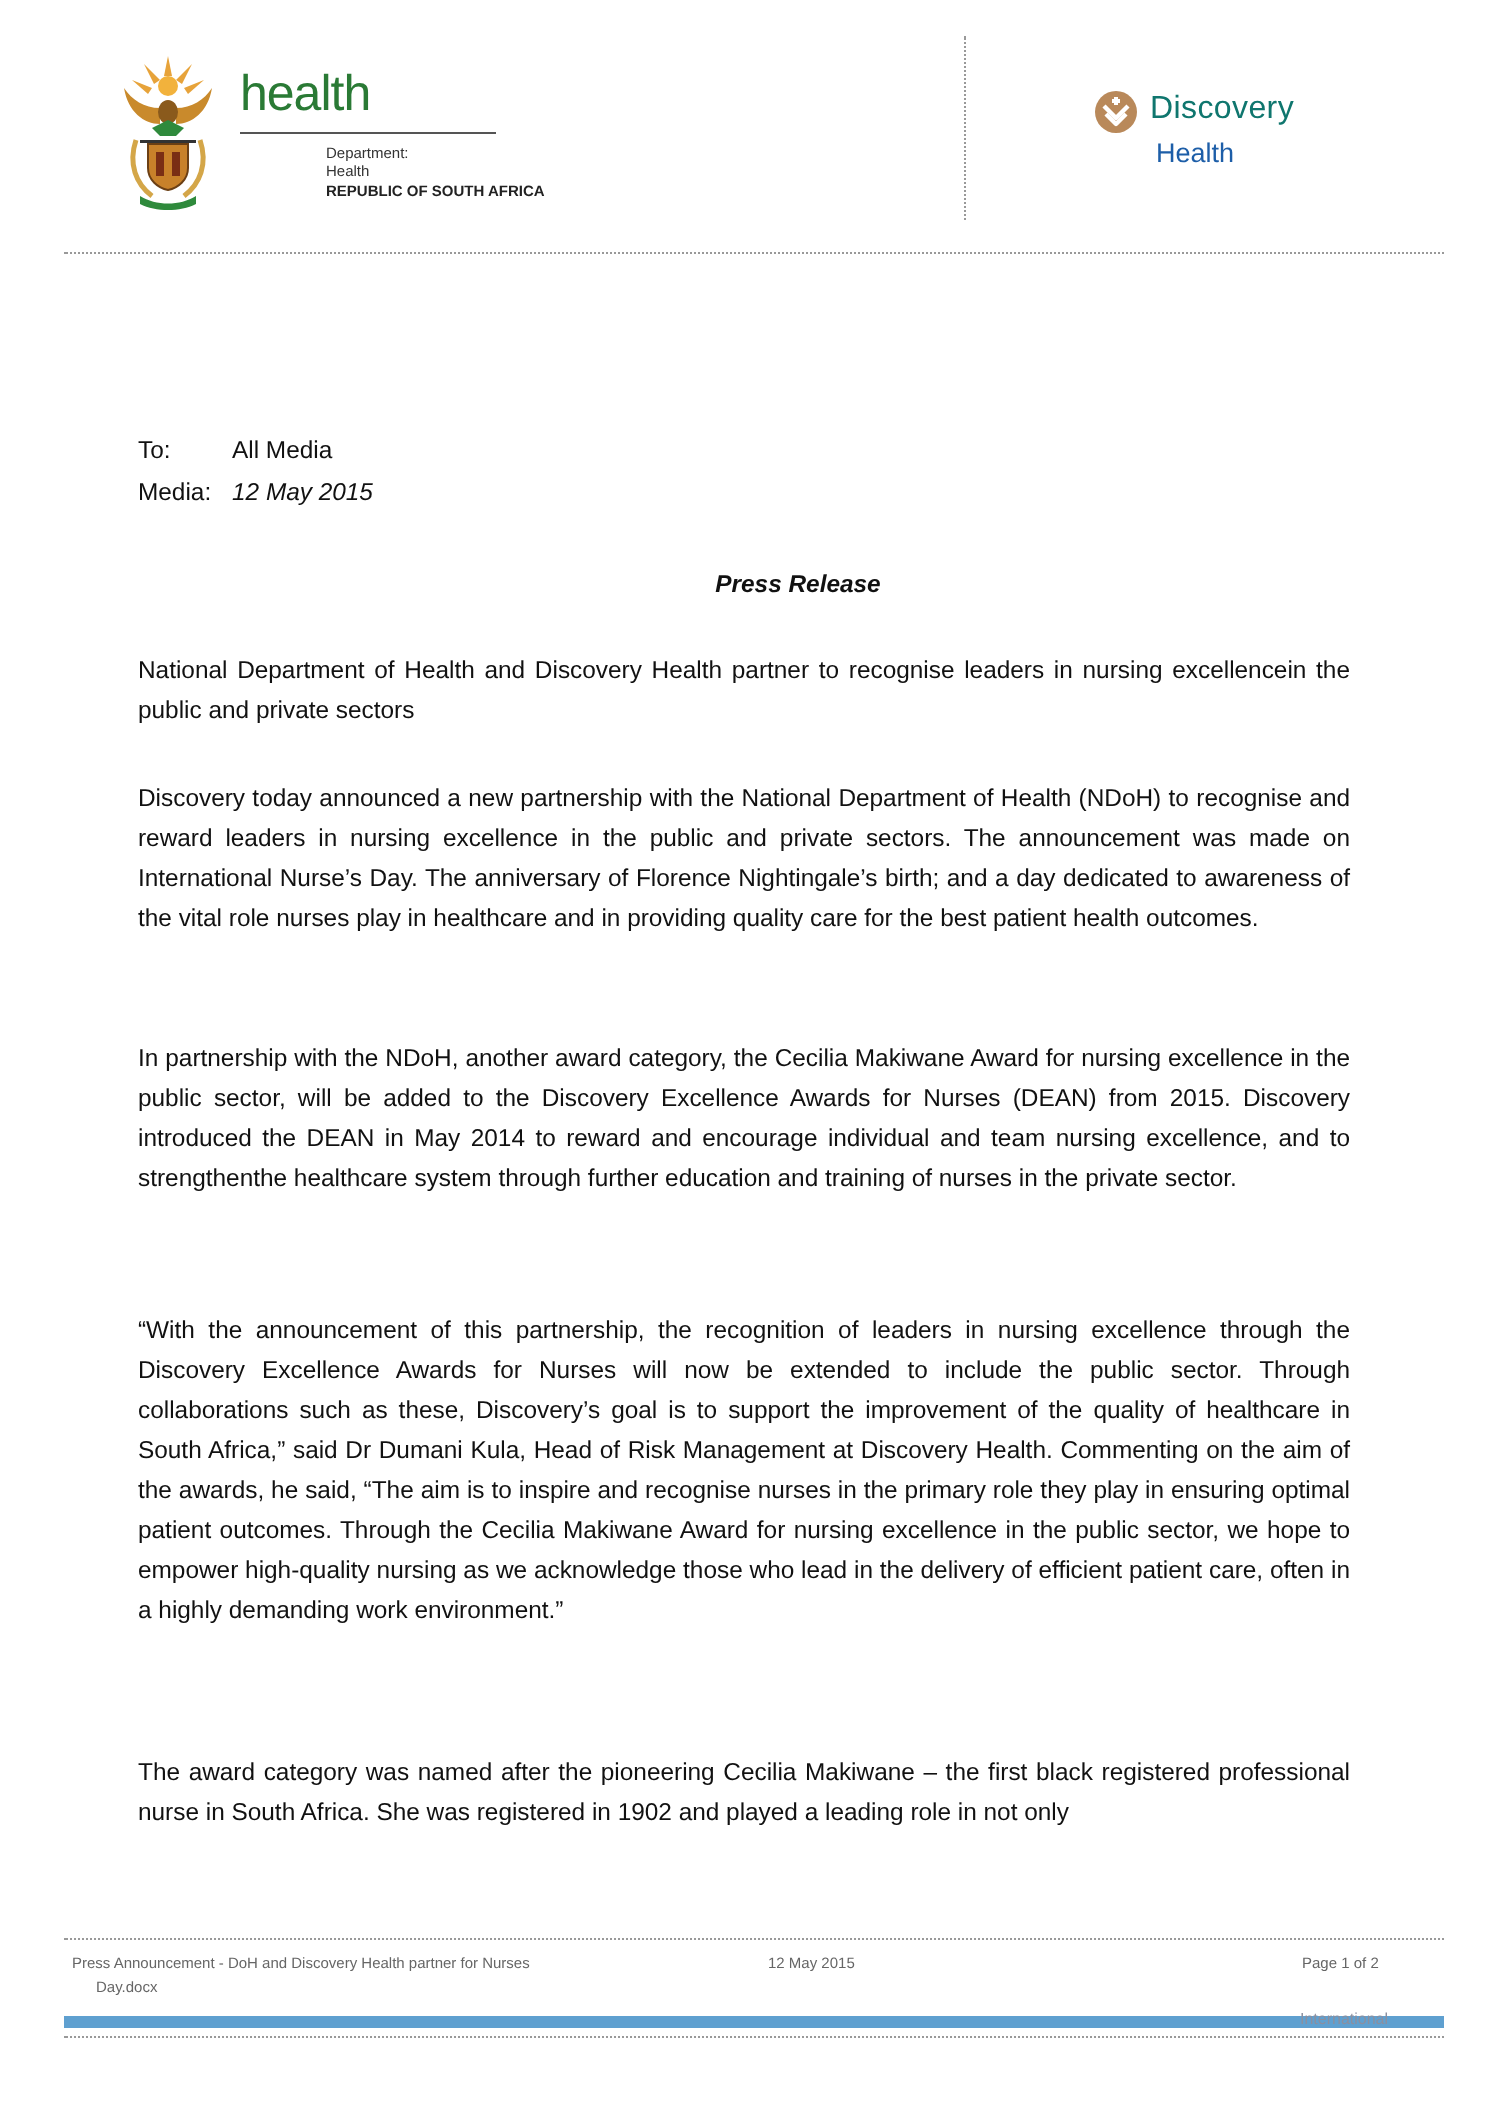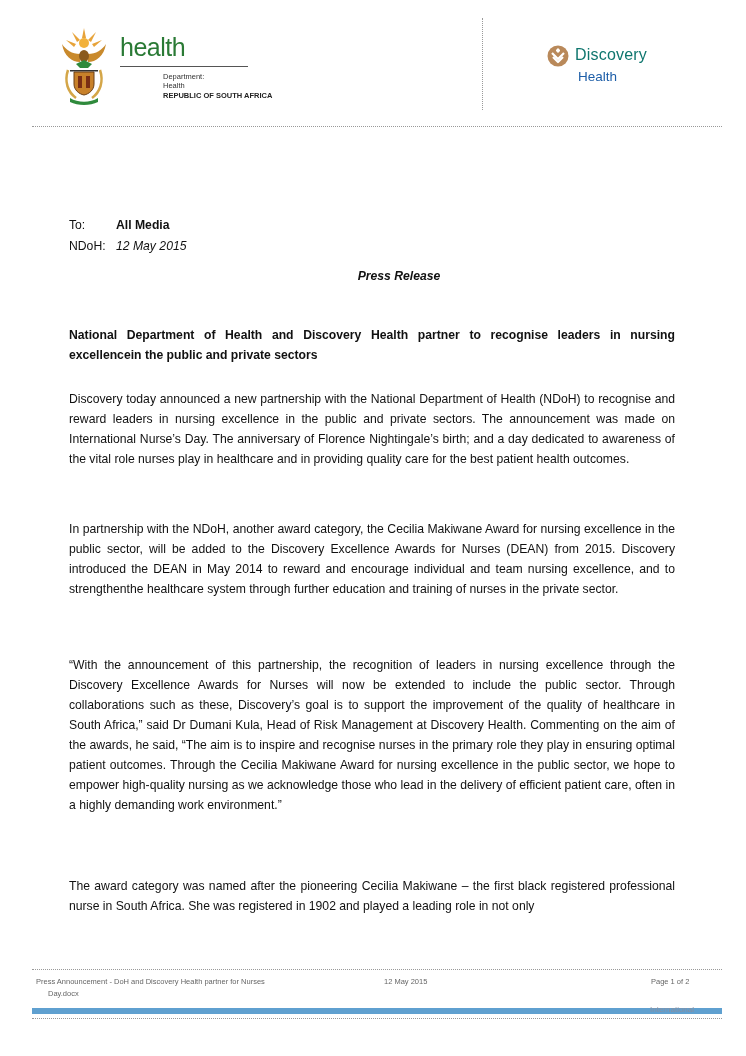--- a/index.html
+++ b/index.html
@@ -18,24 +18,24 @@
 
     .disc-icon { left: 547px; top: 45px; width: 22px; height: 22px; }
     .disc-word { left: 575px; top: 44px; font-size: 16px; color: #0f766e; line-height: 22px; letter-spacing: 0.2px; }
     .disc-sub { left: 578px; top: 69px; font-size: 13.5px; color: #1d5ea8; line-height: 15px; }
 
     
     .text { font-family: "Liberation Sans", sans-serif; font-size: 12.2px; line-height: 20px; color: #111; }
     .meta-label { left: 69px; }
     .meta-value { left: 116px; }
     .italic { font-style: italic; }
-    .press { left: 0; width: 746px; text-align: center; top: 266px; font-weight: bold; font-style: italic; padding-left: 52px; box-sizing: border-box; }
+    .press { left: 0; width: 746px; text-align: center; top: 282px; font-weight: bold; font-style: italic; padding-left: 52px; box-sizing: border-box; }
 
     .para { left: 69px; width: 606px; text-align: justify; }
-    .para.title { font-weight: bold; }
+    .para.title { font-weight: normal; }
 
     
     .foot-text { font-size: 7.5px; color: #666; line-height: 11px; }
     .foot-bar { left: 32px; top: 1008px; width: 690px; height: 6px; background: #5fa0d0; }
     .confidential { left: 650px; top: 1005px; font-size: 8px; color: #8a8fa0; line-height: 10px; }
   </style>
 </head>
 <body>
 
 <div class="abs dept-logo">
@@ -85,22 +85,22 @@
     <rect x="10" y="3.5" width="2" height="4" fill="#ffffff"></rect>
     <rect x="9" y="4.5" width="4" height="2" fill="#ffffff"></rect>
   </svg>
 </div>
 <div class="abs disc-word">Discovery</div>
 <div class="abs disc-sub">Health</div>
 
 <div class="abs hsep" style="top:126px;"></div>
 
 <div class="abs text meta-label" style="top:215px;">To:</div>
-<div class="abs text meta-value" style="top:215px;font-weight:bold;">All Media</div>
-<div class="abs text meta-label" style="top:236px;">NDoH:</div>
+<div class="abs text meta-value" style="top:215px;">All Media</div>
+<div class="abs text meta-label" style="top:236px;">Media:</div>
 <div class="abs text meta-value italic" style="top:236px;">12 May 2015</div>
 
 <div class="abs text press">Press Release</div>
 
 <div class="abs text para title" style="top:325px;">National Department of Health and Discovery Health partner to recognise leaders in nursing excellencein the public and private sectors</div>
 
 <div class="abs text para" style="top:389px;">Discovery today announced a new partnership with the National Department of Health (NDoH) to recognise and reward leaders in nursing excellence in the public and private sectors. The announcement was made on International Nurse’s Day. The anniversary of Florence Nightingale’s birth; and a day dedicated to awareness of the vital role nurses play in healthcare and in providing quality care for the best patient health outcomes.</div>
 <div class="abs text para" style="top:519px;">In partnership with the NDoH, another award category, the Cecilia Makiwane Award for nursing excellence in the public sector, will be added to the Discovery Excellence Awards for Nurses (DEAN) from 2015. Discovery introduced the DEAN in May 2014 to reward and encourage individual and team nursing excellence, and to strengthenthe healthcare system through further education and training of nurses in the private sector.</div>
 <div class="abs text para" style="top:655px;">“With the announcement of this partnership, the recognition of leaders in nursing excellence through the Discovery Excellence Awards for Nurses will now be extended to include the public sector. Through collaborations such as these, Discovery’s goal is to support the improvement of the quality of healthcare in South Africa,” said Dr Dumani Kula, Head of Risk Management at Discovery Health. Commenting on the aim of the awards, he said, “The aim is to inspire and recognise nurses in the primary role they play in ensuring optimal patient outcomes. Through the Cecilia Makiwane Award for nursing excellence in the public sector, we hope to empower high-quality nursing as we acknowledge those who lead in the delivery of efficient patient care, often in a highly demanding work environment.”</div>
 <div class="abs text para" style="top:876px;">The award category was named after the pioneering Cecilia Makiwane – the first black registered professional nurse in South Africa. She was registered in 1902 and played a leading role in not only</div>

